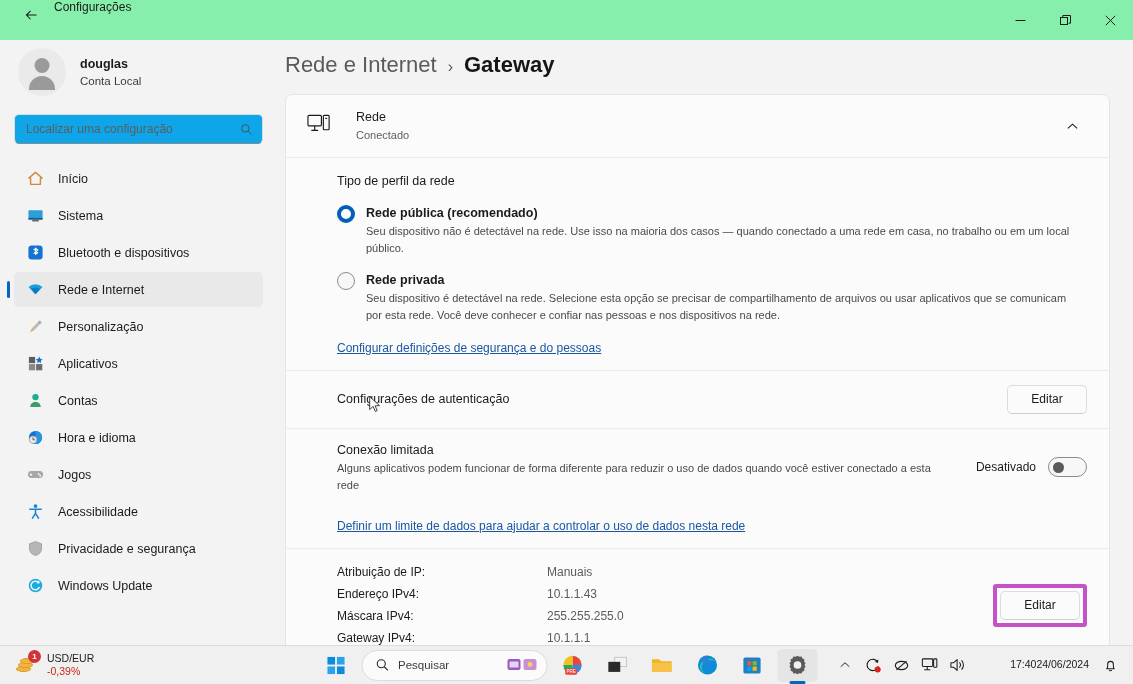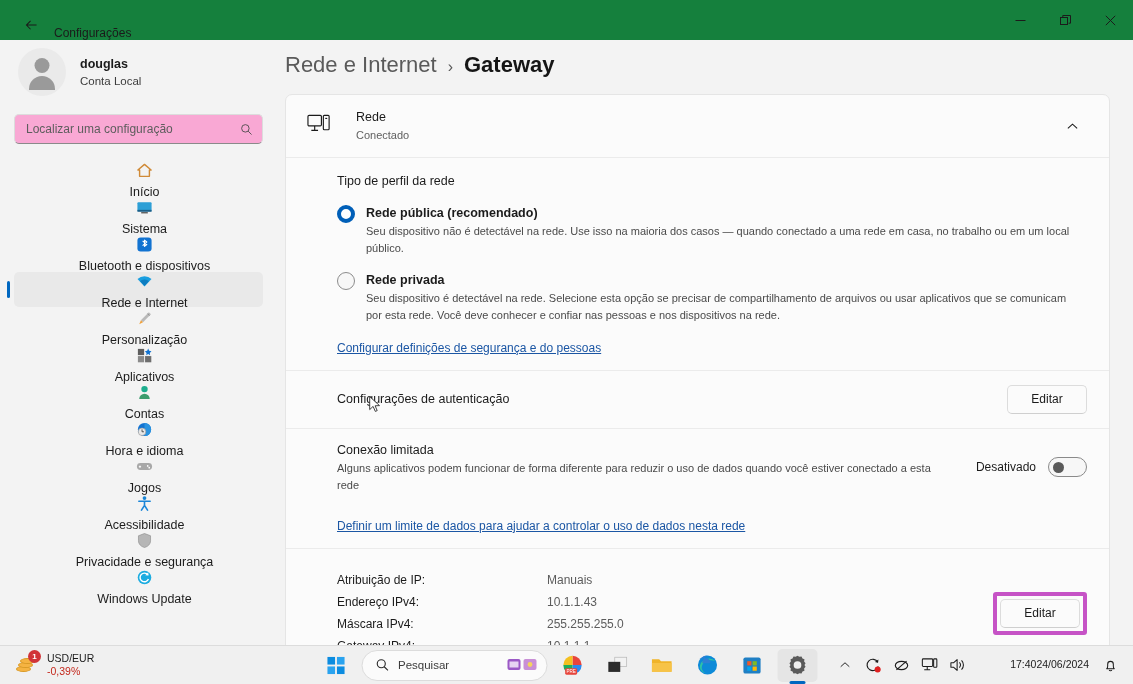--- a/index.html
+++ b/index.html
@@ -8,22 +8,22 @@
     font-family: "Liberation Sans", sans-serif;
     background: #f3f3f3; overflow: hidden;
   }
   .window {
     position: absolute; left: 0; top: 0; width: 1133px; height: 645px;
     background: #f3f3f3; display: flex; flex-direction: column;
   }
 
   
   .titlebar {
-    height: 40px; display: flex; align-items: flex-end; flex: none;
-    background: #15803d;
+    height: 40px; display: flex; align-items: flex-start; flex: none;
+    background: #86efac;
   }
   .back-btn {
     width: 34px; height: 30px; margin-left: 14px;
     display: flex; align-items: center; justify-content: center;
     border-radius: 5px; color: #1b1b1b;
   }
   .titlebar-title { font-size: 12px; color: #1b1b1b; margin-left: 6px; }
   .win-controls { margin-left: auto; display: flex; height: 40px; }
   .win-ctl {
     width: 45px; height: 40px; display: flex; align-items: center;
@@ -55,37 +55,36 @@
     content: ""; position: absolute; left: 50%; top: 28px;
     transform: translateX(-50%);
     width: 26px; height: 14px; background: #9a9a9a;
     border-radius: 13px 13px 0 0;
   }
   .acct-name { font-size: 12.5px; font-weight: bold; color: #1b1b1b; line-height: 1.45; }
   .acct-type { font-size: 11.5px; color: #3c3c3c; line-height: 1.45; }
 
   .searchbox {
     margin: 8px 0 0 14px; height: 30px; width: 249px;
-    background: #f9a8d4; border: 1px solid #dcdcdc;
+    background: #0ea5e9; border: 1px solid #dcdcdc;
     border-bottom: 1px solid #8a8a8a;
     border-radius: 5px; display: flex; align-items: center;
     padding: 0 9px 0 11px;
   }
   .searchbox input {
     flex: 1; border: none; outline: none; background: transparent;
     font-size: 12px; color: #1b1b1b; font-family: inherit;
   }
   .searchbox input::placeholder { color: #5d5d5d; }
 
   .navlist { margin-top: 16px; display: flex; flex-direction: column; }
   .navitem {
     height: 35px; margin: 1px 0 1px 14px; border-radius: 5px;
-    display: flex; align-items: center; gap: 6px; padding-left: 12px;
+    display: flex; align-items: center; gap: 14px; padding-left: 12px;
     position: relative;
-    flex-direction: column;
   }
   .navitem.selected { background: #e9e9e9; }
   .navitem.selected::before {
     content: ""; position: absolute; left: -7px; top: 9px;
     width: 3px; height: 17px; border-radius: 2px; background: #0067c0;
   }
   .navicon { width: 18px; height: 18px; flex: none; display: flex; align-items: center; justify-content: center; }
   .navlabel { font-size: 12.5px; color: #1b1b1b; }
 
   
@@ -476,21 +475,21 @@
               <span class="toggle">
                   <span class="knob"></span>
                 </span>
             </div>
           </div>
           <div style="margin-top:22px">
             <a class="link" href="#">Definir um limite de dados para ajudar a controlar o uso de dados nesta rede</a>
           </div>
         </div>
 
-        <div class="section" style="padding-top:24px;padding-bottom:16px">
+        <div class="section" style="padding-top:16px;padding-bottom:16px">
           <div class="ip-flex">
             <div class="ip-table">
               <div class="ip-key">Atribuição de IP:</div>
               <div class="ip-val">Manuais</div>
               <div class="ip-key">Endereço IPv4:</div>
               <div class="ip-val">10.1.1.43</div>
               <div class="ip-key">Máscara IPv4:</div>
               <div class="ip-val">255.255.255.0</div>
               <div class="ip-key">Gateway IPv4:</div>
               <div class="ip-val">10.1.1.1</div>

